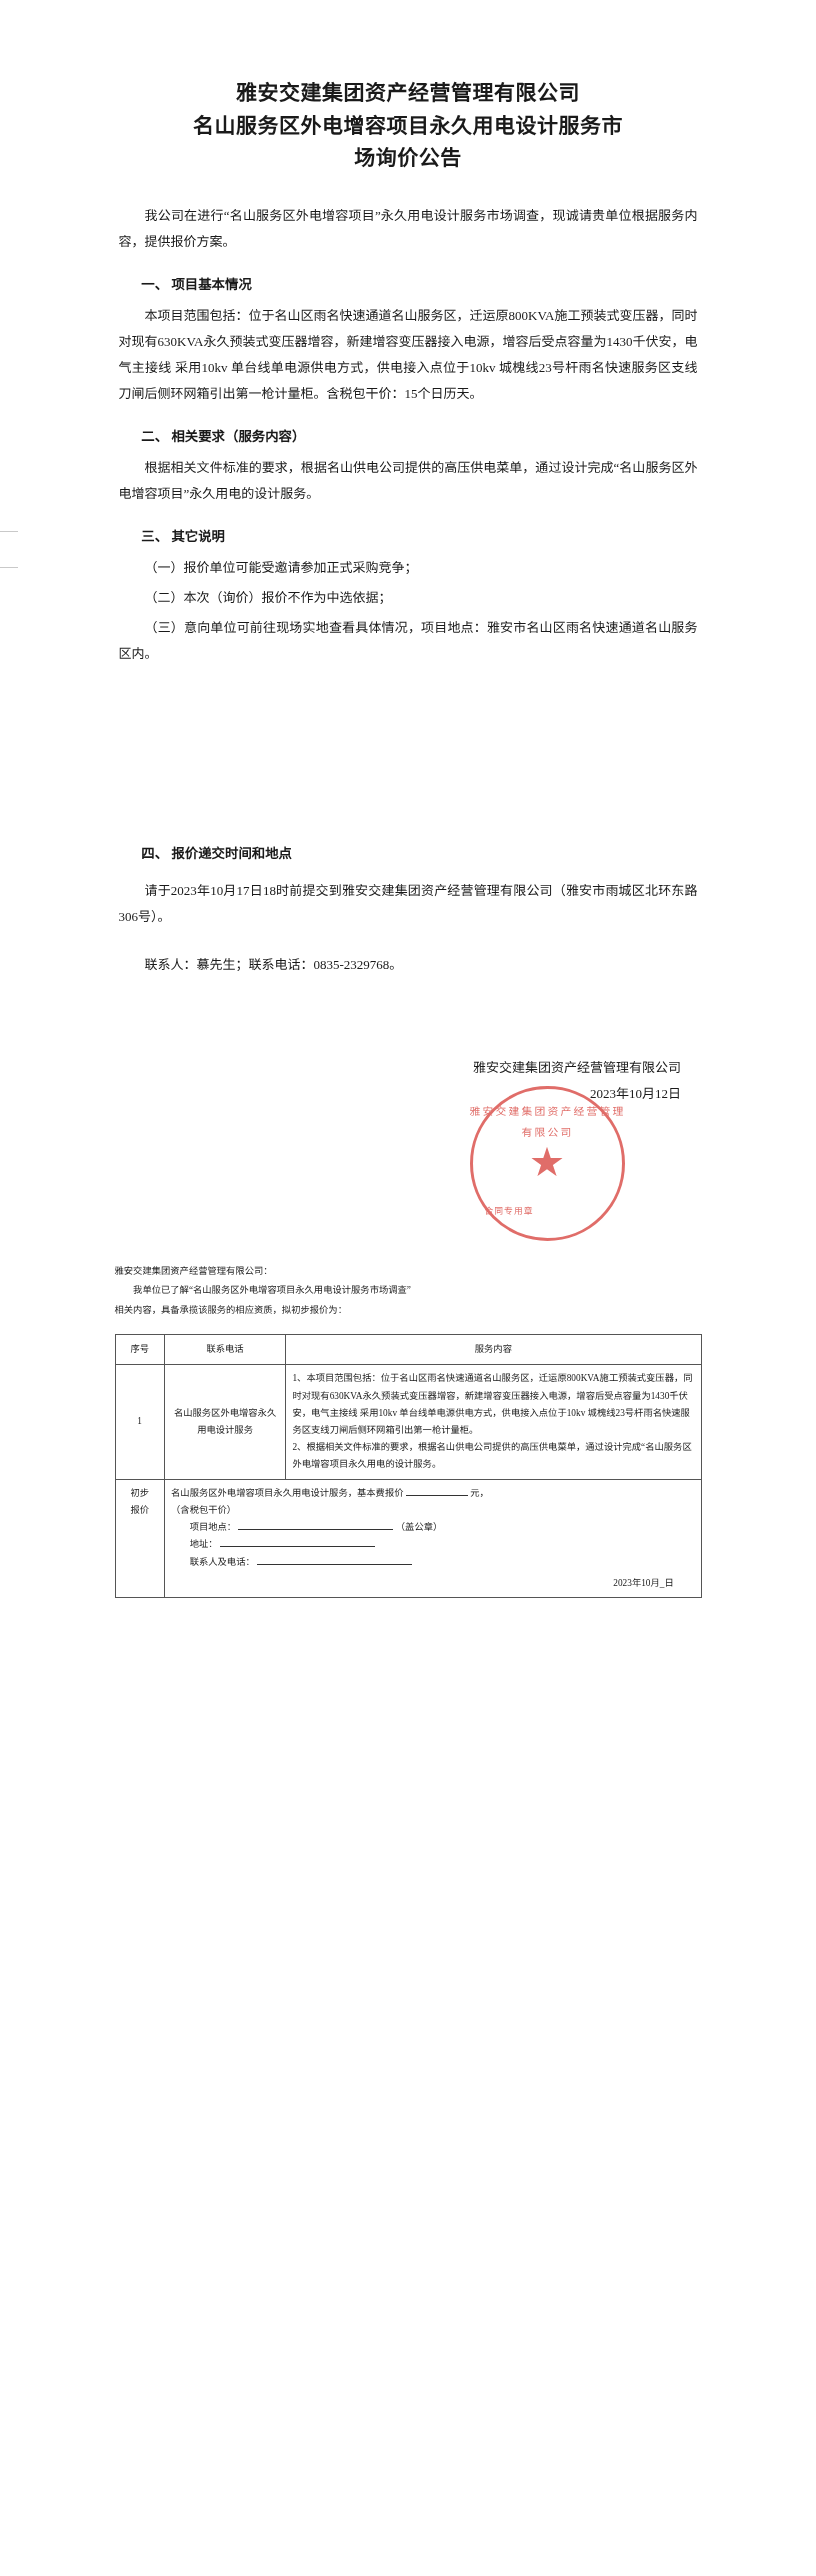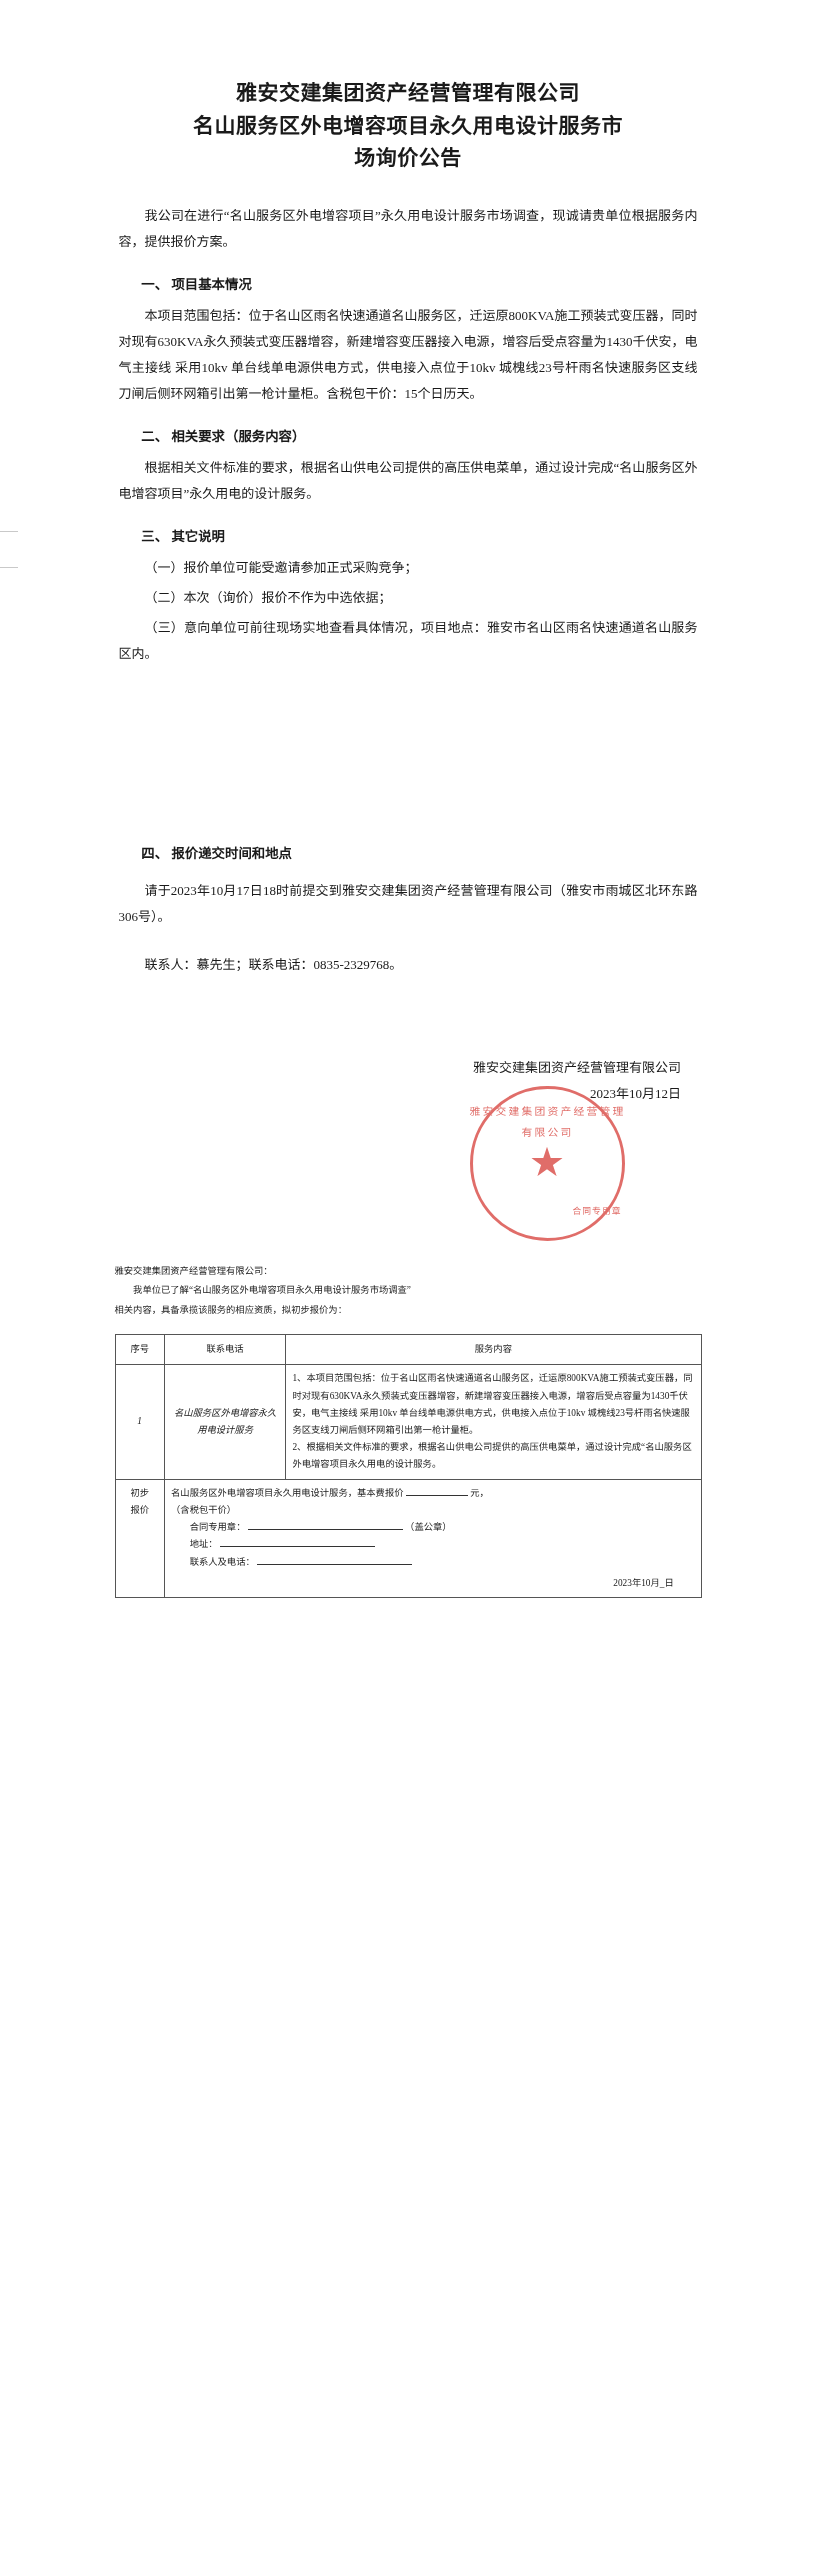--- a/index.html
+++ b/index.html
@@ -107,23 +107,23 @@
     width: 100%;
     text-align: center;
     color: #d8453f;
     font-size: 10.3px;
     letter-spacing: 2.1px;
     transform: scaleX(1.05);
   }
   .seal .seal-bottom {
     position: absolute;
     bottom: 17.5px;
-    left: 0;
+    left: 12px;
     width: 100%;
-    text-align: right;
+    text-align: left;
     color: #d8453f;
     font-size: 8.8px;
     letter-spacing: 1px;
     margin-top: 16px;
   }
 
   
   .page3 {
     position: relative;
     margin: 0 auto;
@@ -159,21 +159,20 @@
   table.quote th {
     text-align: center;
     font-weight: normal;
     padding: 6.2px 4.1px;
   }
   .col-idx { width: 36px; text-align: center; }
   .col-name { width: 108px; text-align: center; }
   .cell-center-mid {
     text-align: center;
     vertical-align: middle !important;
-    font-style: italic;
   }
   .quote-row-label {
     text-align: center;
     vertical-align: top;
     width: 36px;
   }
   .price-line { margin: 0; }
   .price-line.indent2 { text-indent: 2em; }
   .right-date {
     text-align: right;
@@ -277,21 +276,21 @@
             <div>报价</div>
           </td>
           <td colspan="2">
             <p class="price-line">
               <span>名山服务区外电增容项目永久用电设计服务，基本费报价</span>
               <span class="underline-blank"></span>
               <span>元，</span>
             </p>
             <p class="price-line">（含税包干价）</p>
             <p class="price-line indent2">
-              <span>合同专用章：</span>
+              <span>项目地点：</span>
               <span class="underline-blank long"></span>
               <span>（盖公章）</span>
             </p>
             <p class="price-line indent2">
               <span>地址：</span>
               <span class="underline-blank long"></span>
             </p>
             <p class="price-line indent2">
               <span>联系人及电话：</span>
               <span class="underline-blank long"></span>

